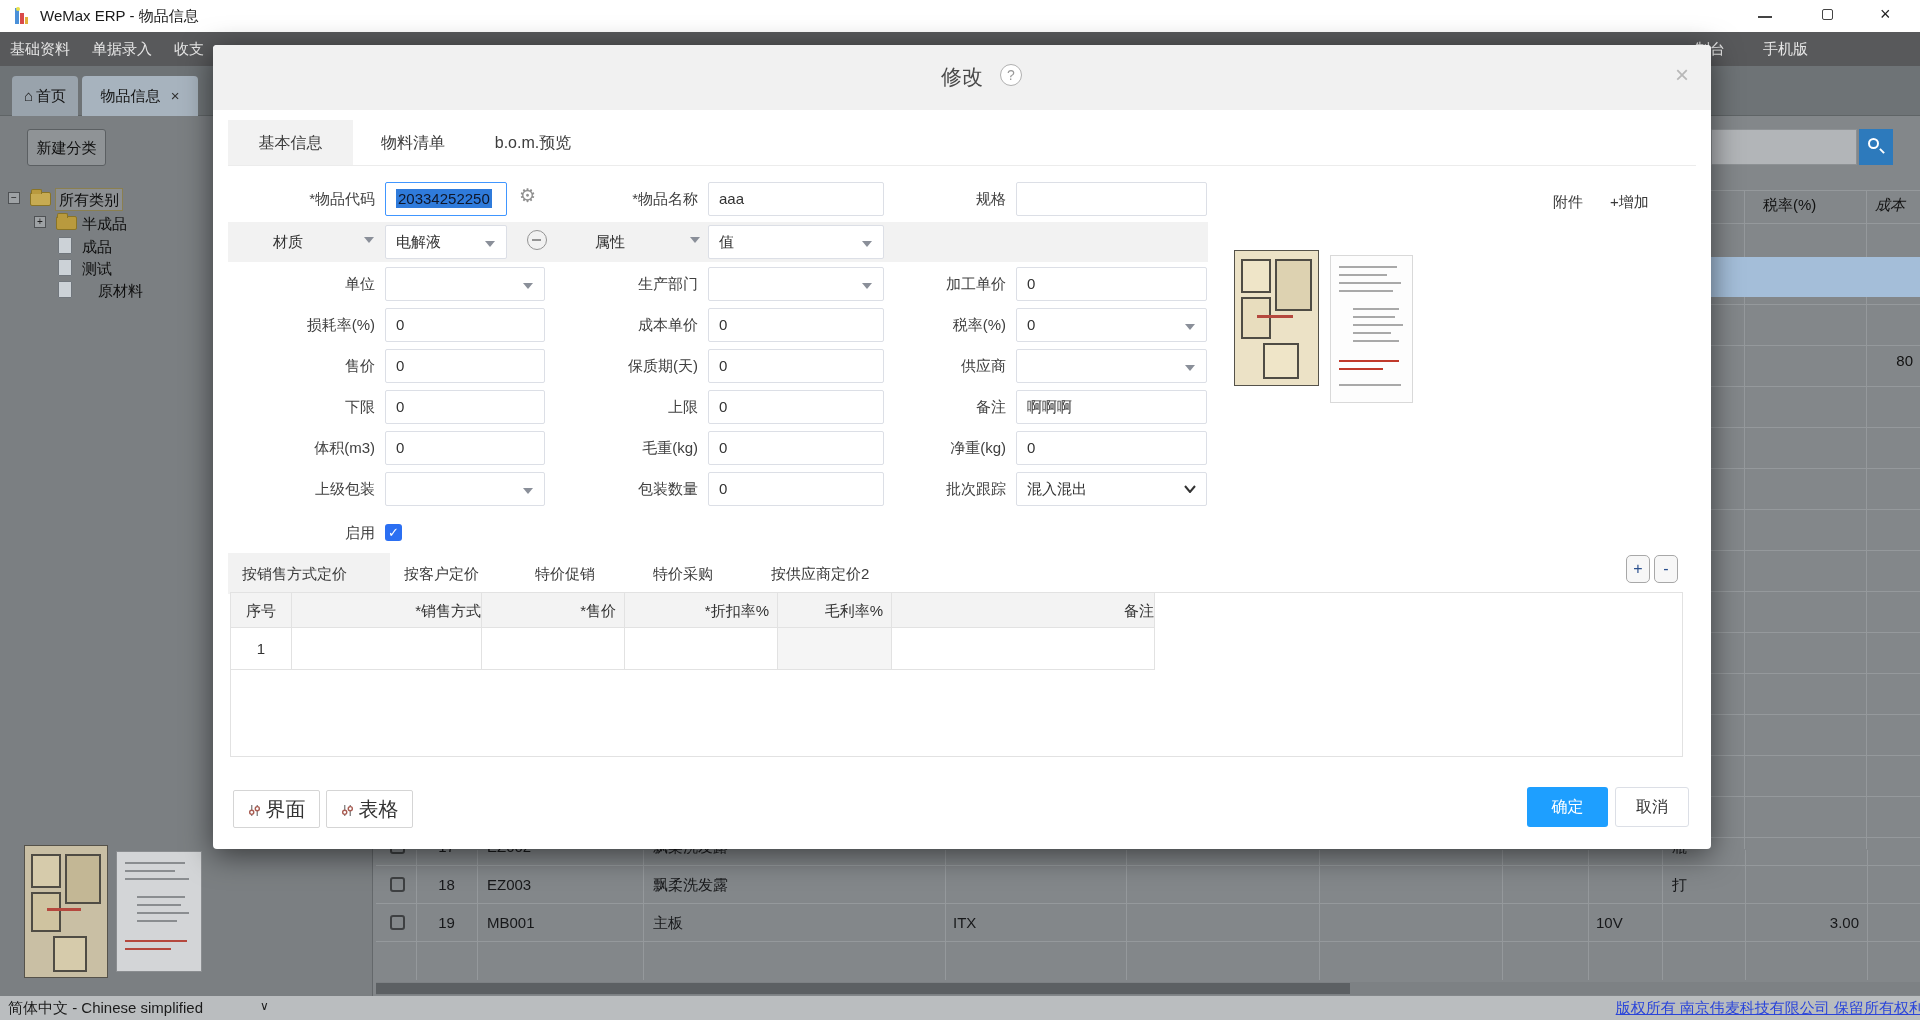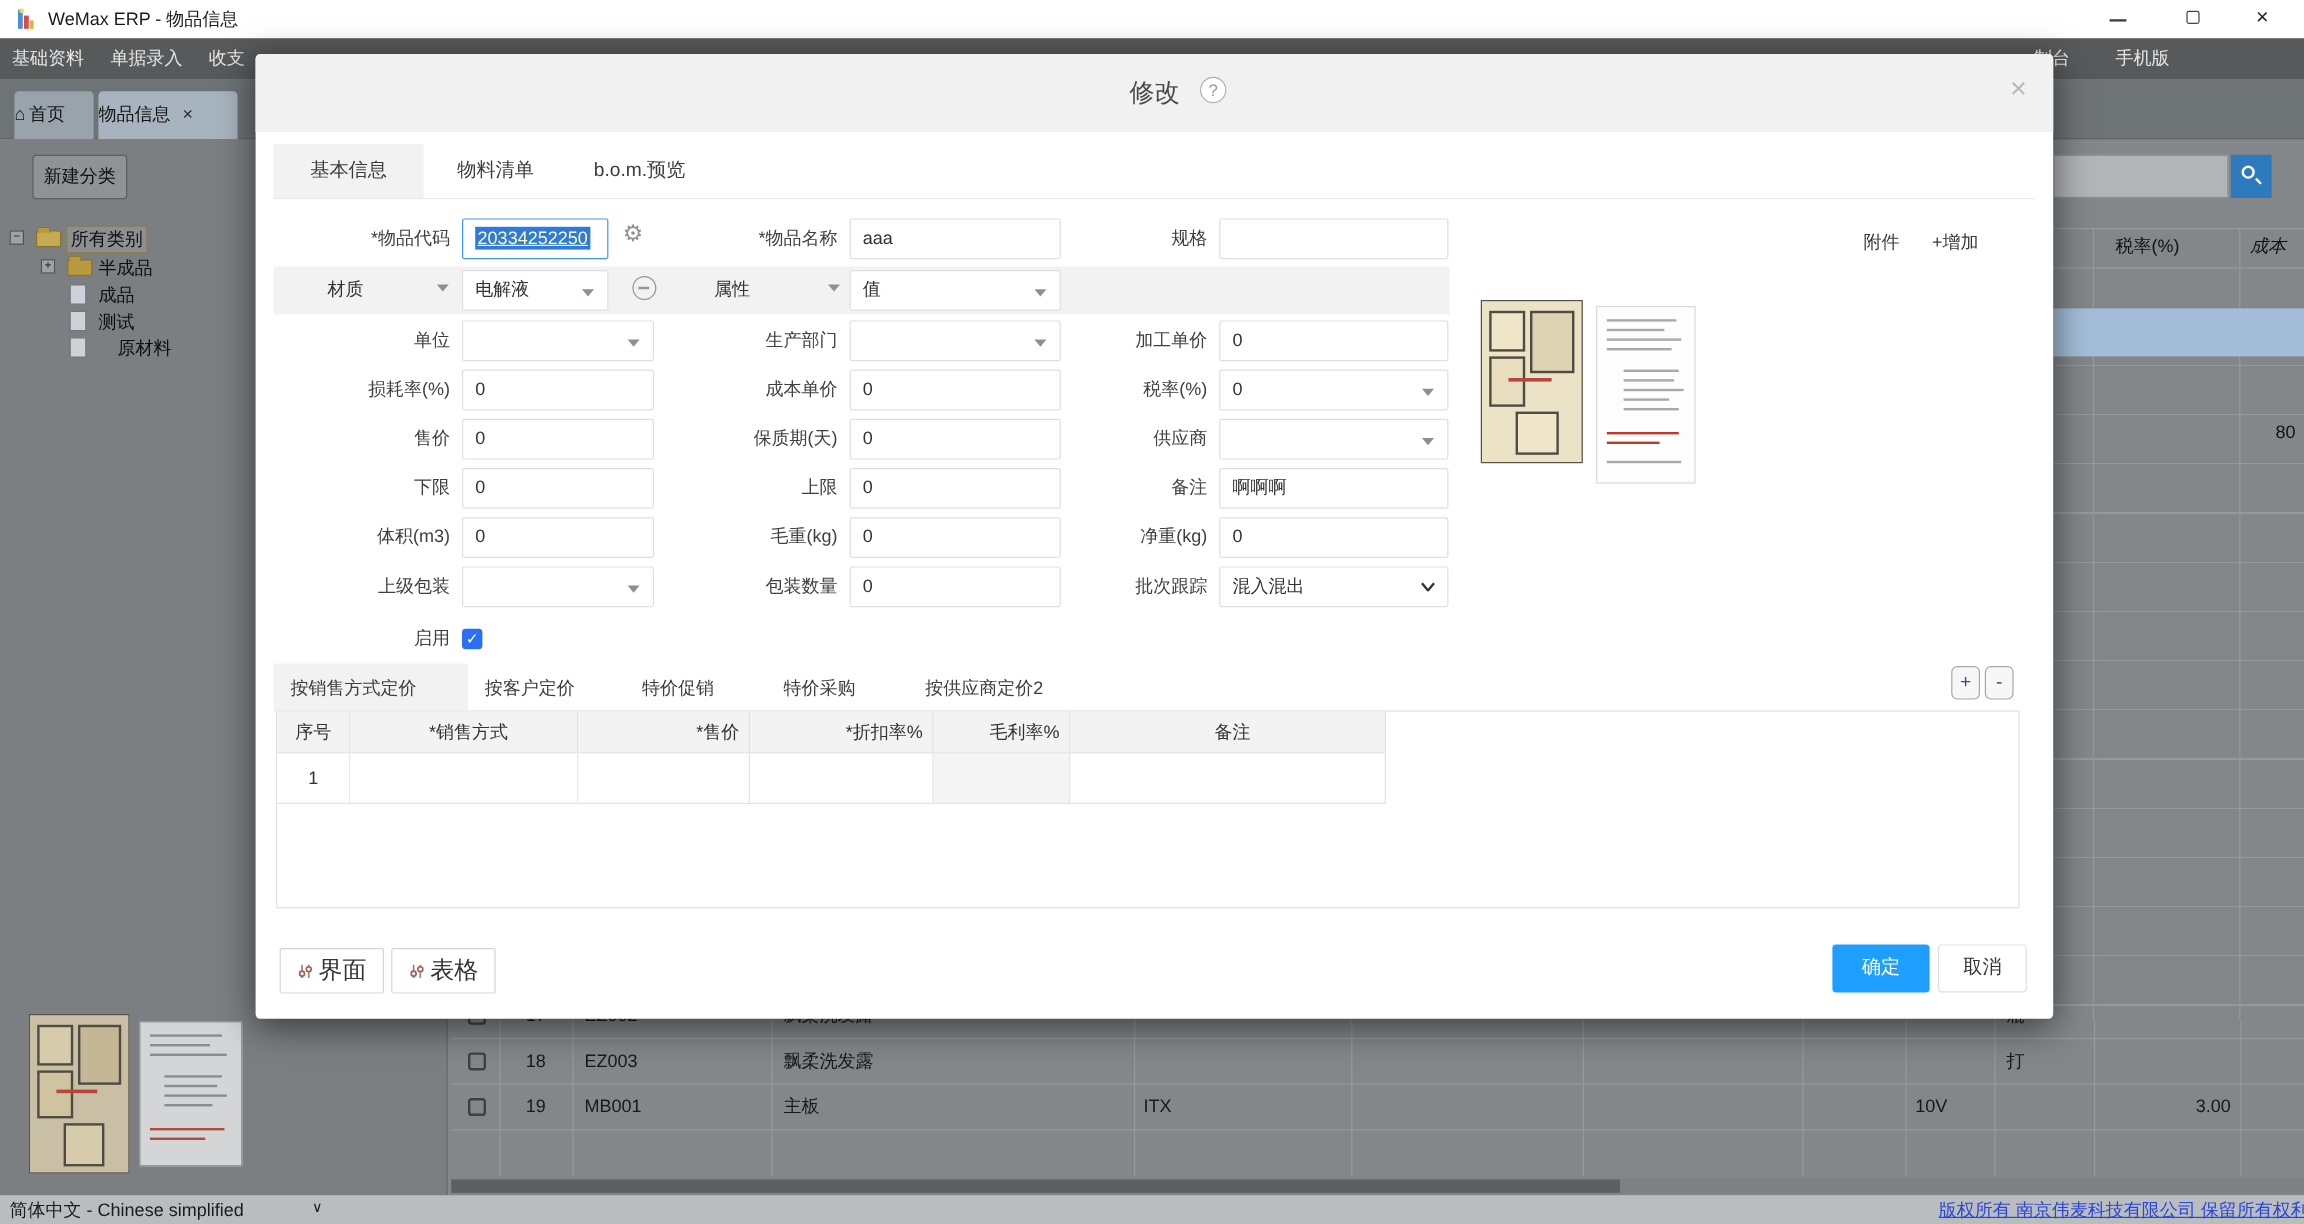--- a/index.html
+++ b/index.html
@@ -15,21 +15,21 @@
   .wb-min-g { left:1758px; top:16px; width:14px; height:2px; background:#444; }
   .wb-max-g { left:1822px; top:9px; width:11px; height:11px; border:1.5px solid #444; border-radius:2px; background:#fff; }
   .wb-close-g { left:1880px; top:4px; font-size:18px; color:#222; }
 
   
   .menubar { left:0; top:32px; width:1920px; height:34px; background:#58595b; }
   .menu-item { top:0; height:34px; line-height:34px; font-size:15px; color:#e6e6e6; }
 
   
   .tabstrip { left:0; top:66px; width:1920px; height:50px; background:#6e7376; border-bottom:1px solid #5f6466; }
-  .tab-chip { top:10px; height:40px; line-height:40px; font-size:15px; color:#141414; border-radius:4px 4px 0 0; }
+  .tab-chip { top:10px; height:40px; line-height:40px; font-size:15px; color:#141414; border-radius:4px 4px 0 0; text-align:center; }
   .tab-home { left:12px; width:66px; background:#99a3ac; }
   .tab-active { left:82px; width:116px; background:#a7b3be; }
 
   
   .leftpanel { left:0; top:116px; width:373px; height:880px; background:#7b7f82; border-right:1px solid #64686b; }
   .btn-newcat { left:27px; top:129px; width:79px; height:37px; background:#8f9396; border:1px solid #5b5f62; border-radius:3px; font-size:15px; color:#0f0f0f; text-align:center; line-height:35px; }
   .tree-label { font-size:15px; color:#0d0d0d; height:21px; line-height:21px; }
   .expander { width:12px; height:12px; border:1px solid #4e5154; background:#9ea2a5; font-size:10px; line-height:10px; text-align:center; color:#1c1c1c; }
   .folder { width:21px; height:14px; background:#b99a3e; border:1px solid #8a7426; border-radius:2px; }
   .folder::before { content:""; position:absolute; left:0; top:-4px; width:9px; height:4px; background:#b99a3e; border:1px solid #8a7426; border-bottom:none; border-radius:2px 2px 0 0; }
@@ -86,21 +86,21 @@
 
   .mtabs-line { position:absolute; left:15px; top:120px; width:1468px; height:1px; background:#ececec; }
   .mtab { position:absolute; top:75px; height:45px; line-height:45px; font-size:16px; color:#3c3c3c; text-align:center; }
   .mtab.active { background:#f2f2f2; }
 
   .lb { position:absolute; height:34px; line-height:34px; font-size:15px; color:#404040; text-align:right; }
   .ctl { position:absolute; height:34px; background:#fff; border:1px solid #dcdfe6; border-radius:2px; font-size:15px; color:#333; line-height:32px; padding-left:10px; }
   .caret { position:absolute; right:11px; top:15px; width:0; height:0; border-left:5px solid transparent; border-right:5px solid transparent; border-top:6px solid #8a8f99; }
   .band { position:absolute; left:15px; top:177px; width:980px; height:40px; background:#f2f2f2; }
   .band-dd-label { position:absolute; top:3px; height:34px; line-height:34px; font-size:15px; color:#333; }
-  .sel-text { background:#2f7bdb; color:#fef9c3; padding:1px 2px;text-decoration:underline; }
+  .sel-text { background:#2f7bdb; color:#0f172a; padding:1px 2px; }
   .ctl.focused { border-color:#4096ff; }
   .icon-gear { position:absolute; left:306px; top:139px; font-size:19px; color:#909090; }
   .icon-minus-circle { position:absolute; left:314px; top:185px; width:20px; height:20px; border:1.5px solid #949494; border-radius:50%; }
   .icon-minus-circle::after { content:""; position:absolute; left:4px; top:8px; width:9px; height:1.5px; background:#949494; }
   .chk { position:absolute; width:17px; height:17px; background:#2b6ff2; border-radius:3px; color:#fff; font-size:13px; line-height:17px; text-align:center; }
   .att { position:absolute; top:148px; font-size:15px; color:#3a3a3a; }
   .bchev { position:absolute; right:10px; top:12px; width:12px; height:8px; }
 
   
   .fp-lite { background:#ece2c6; }
@@ -110,21 +110,21 @@
 
   
   .stab { position:absolute; top:508px; height:41px; line-height:41px; font-size:15px; color:#3c3c3c; }
   .stab-active-bg { position:absolute; left:15px; top:508px; width:162px; height:41px; background:#f2f2f2; }
   .pm-btn { position:absolute; top:510px; width:24px; height:28px; background:#f7f7f7; border:1px solid #a8a8a8; border-radius:5px; font-size:16px; color:#2b508e; text-align:center; line-height:26px; }
   .pbox { position:absolute; left:17px; top:547px; width:1453px; height:165px; border:1px solid #e2e2e2; background:#fff; }
   .pcell { position:absolute; border-right:1px solid #e2e2e2; border-bottom:1px solid #e2e2e2; font-size:15px; color:#333; }
   .phead { background:#f3f3f3; height:35px; line-height:35px; top:0; }
   .prow { height:42px; line-height:42px; top:35px; background:#fff; }
   .tr-r { text-align:right; padding-right:8px; }
-  .tr-l { text-align:center; padding-left:8px; }
+  .tr-l { text-align:right; padding-left:8px; }
   .tr-c { text-align:center; }
 
   .cfg-btn { position:absolute; top:745px; height:38px; background:#fff; border:1px solid #d5d5d5; border-radius:2px; font-size:20px; color:#333; line-height:36px; text-align:center; }
   .slider-ico { display:inline-block; width:13px; height:13px; vertical-align:-1px; margin-right:5px; }
   .btn-ok { position:absolute; left:1314px; top:742px; width:81px; height:40px; background:#1e9fff; border-radius:3px; color:#fff; font-size:16px; text-align:center; line-height:40px; }
   .btn-cancel { position:absolute; left:1402px; top:742px; width:74px; height:40px; background:#fff; border:1px solid #dcdfe6; border-radius:3px; color:#333; font-size:16px; text-align:center; line-height:38px; }
 </style>
 </head>
 <body>
 

